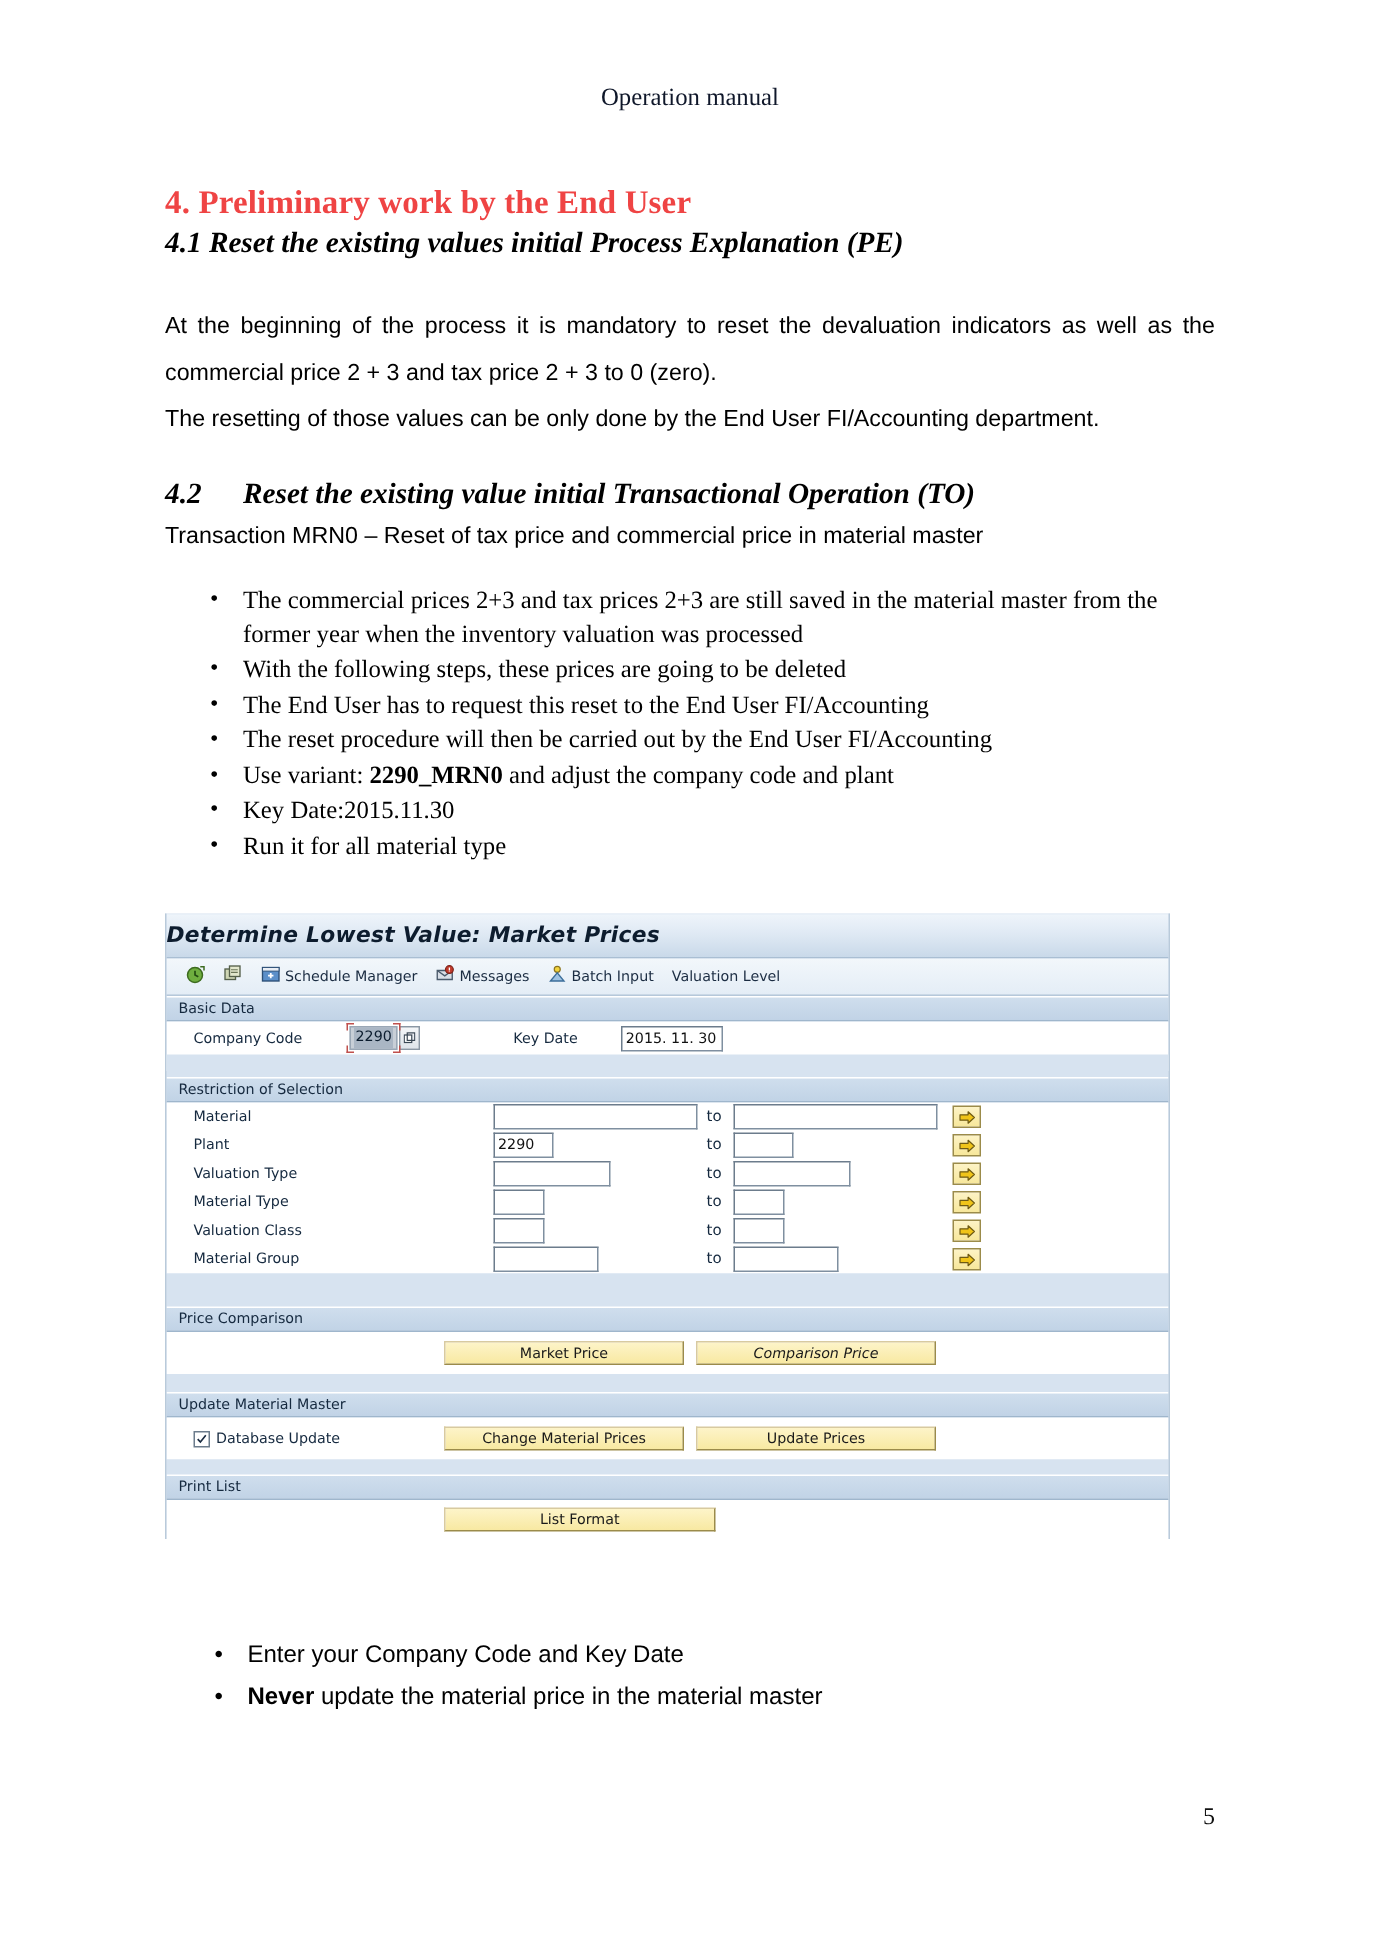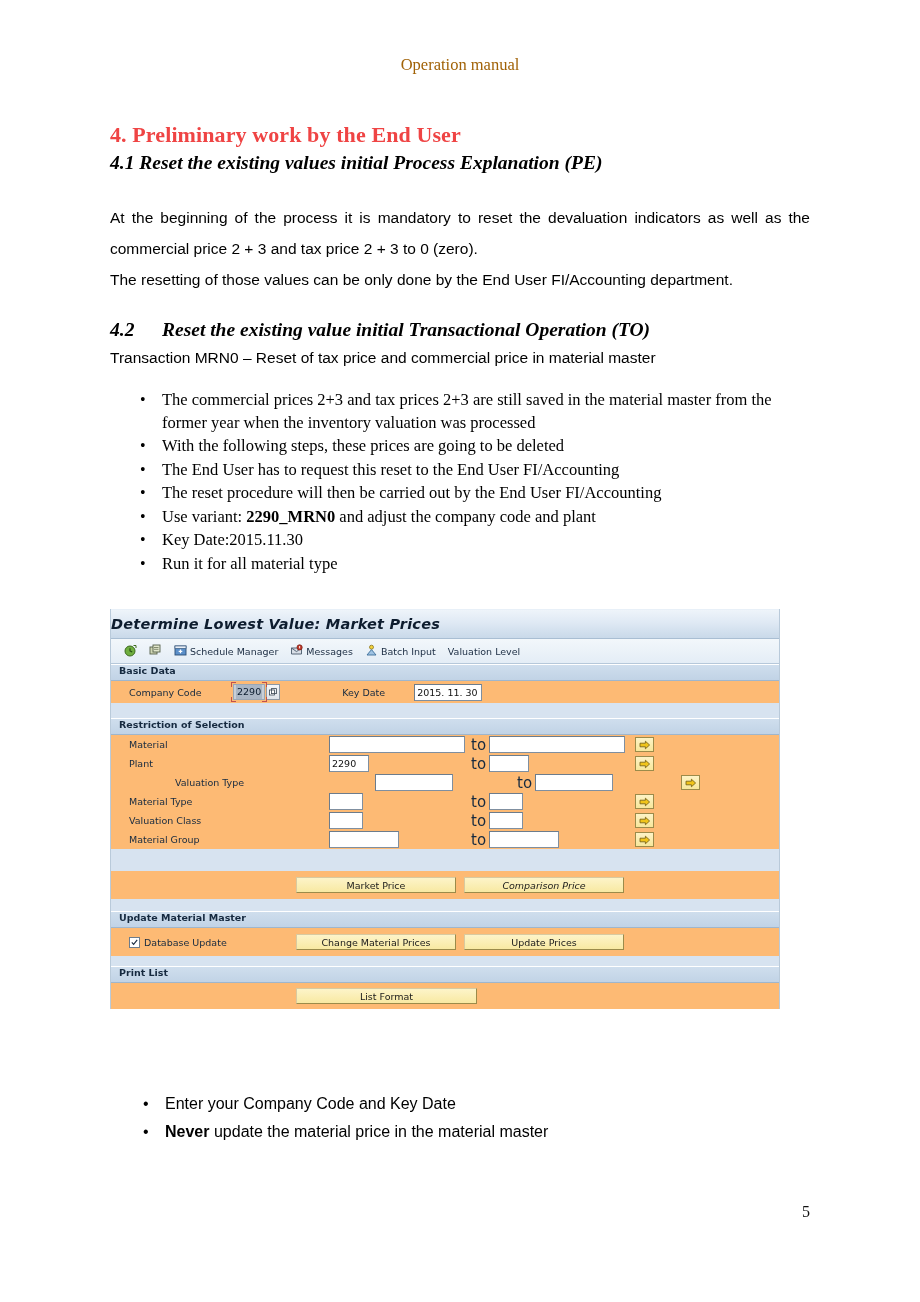--- a/index.html
+++ b/index.html
@@ -25,21 +25,21 @@
 
   
   .doc-header {
     position: absolute;
     top: 55px;
     left: 0;
     width: 920px;
     text-align: center;
     font-family: "Liberation Serif", serif;
     font-size: 16.5px;
-    color: #a16207;
+    color: #0f172a;
   }
 
   
   .content {
     position: absolute;
     left: 110px;
     top: 122px;
     width: 700px;
   }
 
@@ -187,27 +187,28 @@
   }
   .tb-ico { display: block; }
 
   
   .sec-bar {
     height: 15px;
     background: linear-gradient(to bottom, #cfdeed 0%, #c1d3e6 100%);
     border-top: 1px solid #ffffff;
     border-bottom: 1px solid #9fb6cc;
     display: flex;
+    align-items: center;
     padding-left: 8px;
     font-size: 9.5px;
     color: #15293f;
-    font-weight: bold;
+    font-weight: normal;
   }
   .sec-body {
-    background: #fdba74;
+    background: #ffffff;
     padding: 0;
   }
 
   .row {
     display: flex;
     align-items: center;
     height: 19px;
     padding-left: 18px;
   }
   .row .lbl {
@@ -271,21 +272,21 @@
     height: 14px;
     margin-left: 1px;
     background: linear-gradient(to bottom,#f4f6f8,#dfe4ea);
     border: 1px solid #8b97a4;
     display: flex;
     align-items: center;
     justify-content: center;
   }
 
   .to-lbl {
-    font-size: 15px;
+    font-size: 10px;
     color: #15293f;
     width: 18px;
     text-align: left;
   }
 
   
   .arr-btn {
     width: 19px;
     height: 15px;
     background: linear-gradient(to bottom, #fdf3c6 0%, #f7e79b 100%);
@@ -489,21 +490,21 @@
           <span class="to-lbl">to</span>
           <span class="inp" style="width: 34px;"></span>
           <span style="display: inline-block; width: 106px;"></span>
           <span class="arr-btn">
             <svg width="12" height="10" viewBox="0 0 12 10">
               <path d="M1 3.2 L6.4 3.2 L6.4 1.2 L10.6 5 L6.4 8.8 L6.4 6.8 L1 6.8 Z" fill="#f0c419" stroke="#6e5a14" stroke-width="0.8" stroke-linejoin="round"></path>
             </svg>
           </span>
         </div>
         <div class="row">
-          <span class="lbl" style="width: 200px; margin-left: 46px;">Valuation Type</span>
+          <span class="lbl" style="width: 200px;">Valuation Type</span>
           <span class="inp" style="width: 72px;"></span>
           <span style="display: inline-block; width: 64px;"></span>
           <span class="to-lbl">to</span>
           <span class="inp" style="width: 72px;"></span>
           <span style="display: inline-block; width: 68px;"></span>
           <span class="arr-btn">
             <svg width="12" height="10" viewBox="0 0 12 10">
               <path d="M1 3.2 L6.4 3.2 L6.4 1.2 L10.6 5 L6.4 8.8 L6.4 6.8 L1 6.8 Z" fill="#f0c419" stroke="#6e5a14" stroke-width="0.8" stroke-linejoin="round"></path>
             </svg>
           </span>
@@ -545,20 +546,23 @@
             <svg width="12" height="10" viewBox="0 0 12 10">
               <path d="M1 3.2 L6.4 3.2 L6.4 1.2 L10.6 5 L6.4 8.8 L6.4 6.8 L1 6.8 Z" fill="#f0c419" stroke="#6e5a14" stroke-width="0.8" stroke-linejoin="round"></path>
             </svg>
           </span>
         </div>
       </div>
     <div style="height:12px;background:#d7e3f0;"></div>
 
     <div style="height:10px;background:#d7e3f0;"></div>
 
+    <div class="sec-bar">
+      <span>Price Comparison</span>
+    </div>
     <div class="sec-body">
       <div class="row" style="height:28px;padding-left:185px;gap:8px;">
         <span class="ybtn" style="width:160px;">Market Price</span>
         <span class="ybtn" style="width:160px;font-style:italic;">Comparison Price</span>
       </div>
     </div>
 
     <div style="height:12px;background:#d7e3f0;"></div>
 
     <div class="sec-bar">

